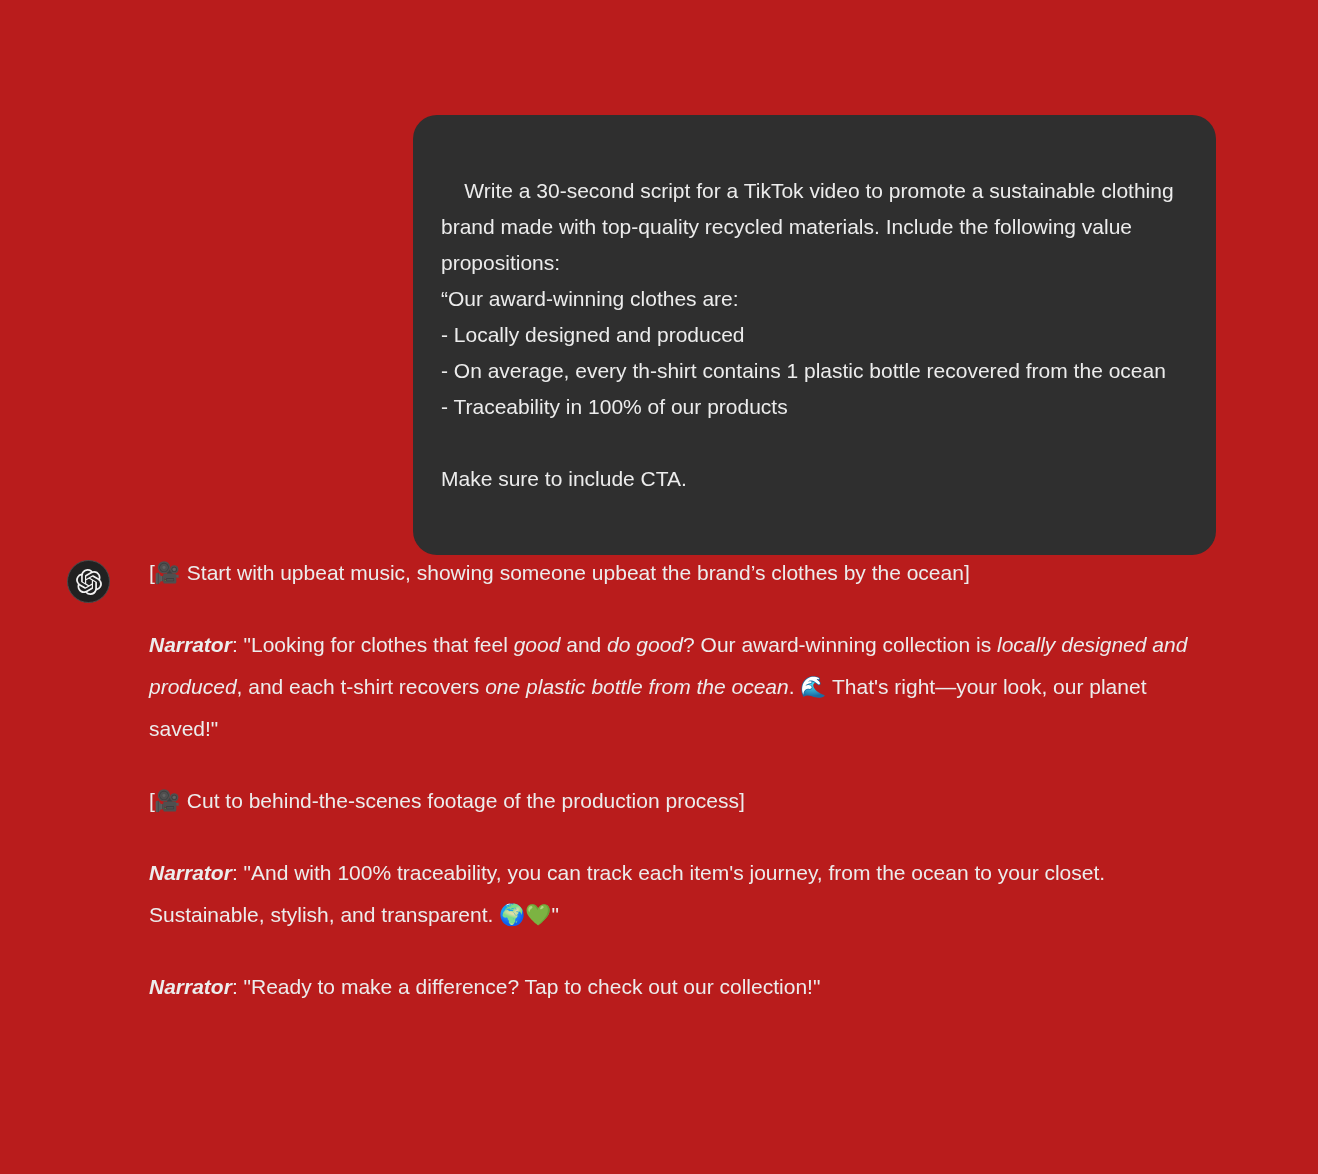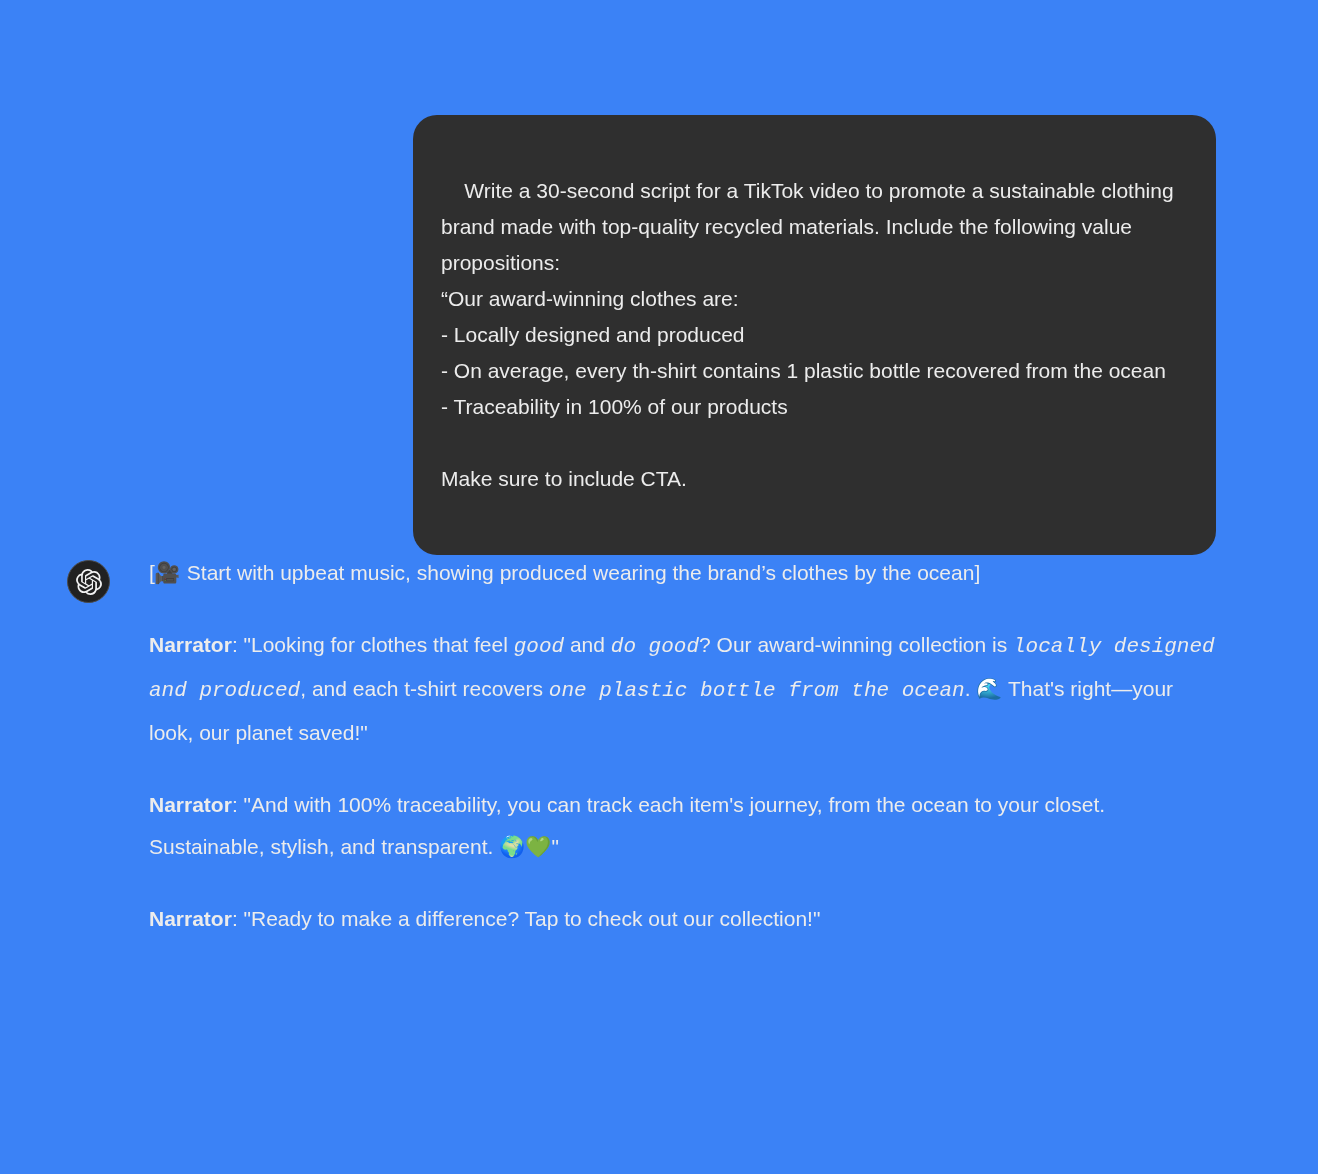--- a/index.html
+++ b/index.html
@@ -4,21 +4,21 @@
 <style>
   html, body {
     margin: 0;
     padding: 0;
     background: #212121;
   }
   .page {
     position: relative;
     width: 1318px;
     height: 1174px;
-    background: #3b82f6;
+    background: #b91c1c;
     overflow: hidden;
     font-family: "Liberation Sans", "DejaVu Sans", sans-serif;
     color: #ececec;
     -webkit-font-smoothing: antialiased;
   }
   .user-bubble {
     position: absolute;
     left: 413px;
     top: 115px;
     width: 803px;
@@ -59,22 +59,22 @@
     font-size: 21px;
     line-height: 42px;
     color: #ececec;
   }
   .assistant-text p {
     margin: 0 0 30px 0;
   }
   .assistant-text p:last-child {
     margin-bottom: 0;
   }
-  .seg-bold { font-weight: 700; }
-  .seg-italic { font-style: italic; font-family: Liberation Mono, monospace; }
+  .seg-bold { font-weight: 700; font-style: italic; }
+  .seg-italic { font-style: italic; }
 </style>
 </head>
 <body>
 
 <div class="page">
 
   <div class="user-bubble">
     <span>Write a 30-second script for a TikTok video to promote a sustainable clothing brand made with top-quality recycled materials. Include the following value propositions:
 “Our award-winning clothes are:
 - Locally designed and produced
@@ -86,19 +86,20 @@
 
   <div class="assistant-avatar">
     <span>
       <svg viewBox="0 0 24 24" xmlns="http://www.w3.org/2000/svg" aria-hidden="true">
         <path d="M22.2819 9.8211a5.9847 5.9847 0 0 0-.5157-4.9108 6.0462 6.0462 0 0 0-6.5098-2.9A6.0651 6.0651 0 0 0 4.9807 4.1818a5.9847 5.9847 0 0 0-3.9977 2.9 6.0462 6.0462 0 0 0 .7427 7.0966 5.98 5.98 0 0 0 .511 4.9107 6.051 6.051 0 0 0 6.5146 2.9001A5.9847 5.9847 0 0 0 13.2599 24a6.0557 6.0557 0 0 0 5.7718-4.2058 5.9894 5.9894 0 0 0 3.9977-2.9001 6.0557 6.0557 0 0 0-.7475-7.073zM13.2599 22.4311a4.4755 4.4755 0 0 1-2.8764-1.0408l.1419-.0804 4.7783-2.7582a.7948.7948 0 0 0 .3927-.6813v-6.7369l2.02 1.1686a.071.071 0 0 1 .038.052v5.5826a4.504 4.504 0 0 1-4.4945 4.4944zm-9.6607-4.1254a4.4708 4.4708 0 0 1-.5346-3.0137l.142.0852 4.783 2.7582a.7712.7712 0 0 0 .7806 0l5.8428-3.3685v2.3324a.0804.0804 0 0 1-.0332.0615L9.74 19.9502a4.4992 4.4992 0 0 1-6.1408-1.6445zM2.3408 7.8956a4.485 4.485 0 0 1 2.3655-1.9728V11.6a.7664.7664 0 0 0 .3879.6765l5.8144 3.3543-2.0201 1.1685a.0757.0757 0 0 1-.071 0l-4.8303-2.7865A4.504 4.504 0 0 1 2.3408 7.8956zm16.5963 3.8558L13.1038 8.364 15.1192 7.2a.0757.0757 0 0 1 .071 0l4.8303 2.7913a4.4944 4.4944 0 0 1-.6765 8.1042v-5.6772a.79.79 0 0 0-.407-.667zm2.0107-3.0231l-.142-.0852-4.7735-2.7818a.7759.7759 0 0 0-.7854 0L9.409 9.2297V6.8974a.0662.0662 0 0 1 .0284-.0615l4.8303-2.7866a4.4992 4.4992 0 0 1 6.6802 4.66zM8.3065 12.863l-2.02-1.1638a.0804.0804 0 0 1-.038-.0567V6.0742a4.4992 4.4992 0 0 1 7.3757-3.4537l-.142.0805L8.704 5.459a.7948.7948 0 0 0-.3927.6813zm1.0976-2.3654l2.602-1.4998 2.6069 1.4998v2.9994l-2.5974 1.4997-2.6067-1.4997z"></path>
       </svg>
     </span>
   </div>
 
   <div class="assistant-text">
-    <p><span>[🎥 Start with upbeat music, showing produced wearing the brand’s clothes by the ocean]</span></p>
+    <p><span>[🎥 Start with upbeat music, showing someone upbeat the brand’s clothes by the ocean]</span></p>
     <p><span class="seg-bold">Narrator</span><span>: "Looking for clothes that feel </span><span class="seg-italic">good</span><span> and </span><span class="seg-italic">do good</span><span>? Our award-winning collection is </span><span class="seg-italic">locally designed and produced</span><span>, and each t-shirt recovers </span><span class="seg-italic">one plastic bottle from the ocean</span><span>. 🌊 That's right—your look, our planet saved!"</span></p>
+    <p><span>[🎥 Cut to behind-the-scenes footage of the production process]</span></p>
     <p><span class="seg-bold">Narrator</span><span>: "And with 100% traceability, you can track each item's journey, from the ocean to your closet. Sustainable, stylish, and transparent. 🌍💚"</span></p>
     <p><span class="seg-bold">Narrator</span><span>: "Ready to make a difference? Tap to check out our collection!"</span></p>
   </div>
 
 </div>
 
 </body></html>

